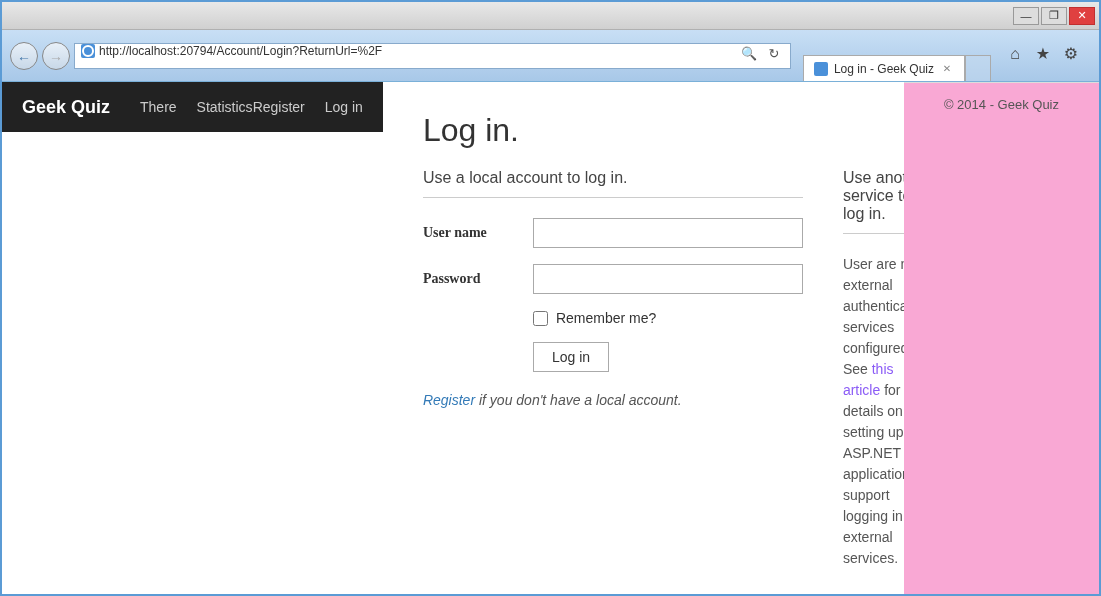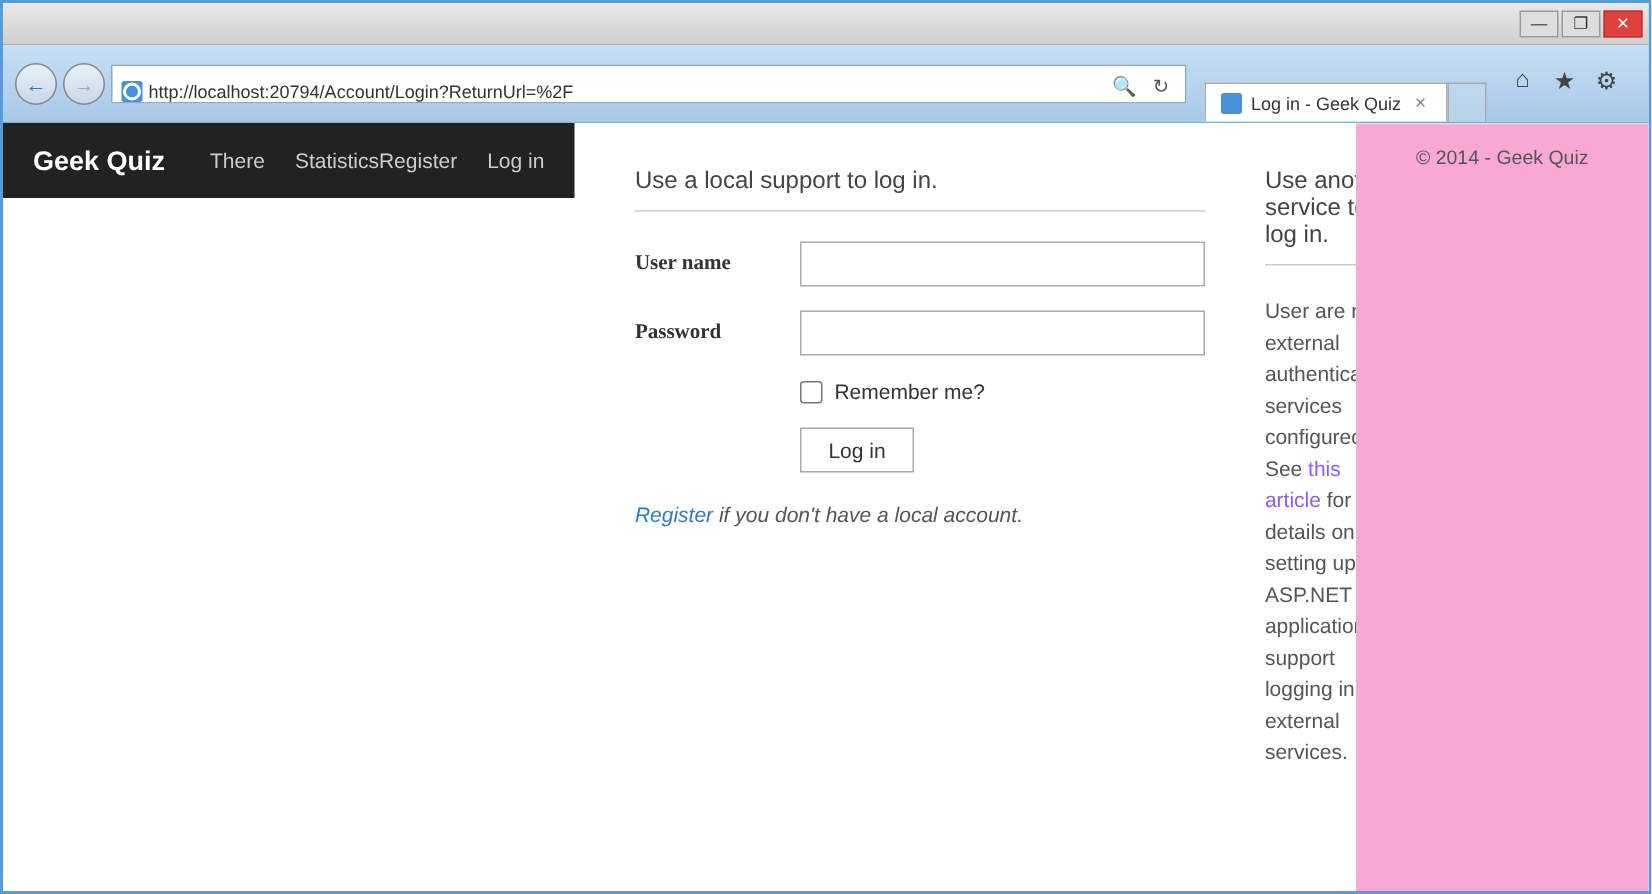--- a/index.html
+++ b/index.html
@@ -65,21 +65,21 @@
       font-size: 14px;
       color: #4477aa;
     }
     .nav-btn.disabled { color: #aaa; }
     .address-bar {
       flex: 1;
       height: 26px;
       border: 1px solid #88aacc;
       background: white;
       display: flex;
-      align-items: flex-end;
+      align-items: flex-start;
       padding: 0 6px;
       font-size: 12px;
       color: #333;
       gap: 4px;
     }
     .address-icon {
       width: 14px;
       height: 14px;
       background: #4a90d9;
       border-radius: 2px;
@@ -353,25 +353,26 @@
         <a class="app-nav-link">There</a>
         <a class="app-nav-link">Statistics</a>
       </div>
       <div class="app-nav-right">
         <a class="app-nav-link">Register</a>
         <a class="app-nav-link">Log in</a>
       </div>
     </div>
 
     <div class="main-content">
+      <h1 class="page-title">Log in.</h1>
 
       <div class="content-grid">
 
         <div class="left-panel">
-          <p class="section-title">Use a local support to log in.</p>
+          <p class="section-title">Use a local account to log in.</p>
           <hr class="divider">
 
           <div class="form-group">
             <label class="form-label">User name</label>
             <input class="form-input" type="text" style="">
           </div>
 
           <div class="form-group">
             <label class="form-label">Password</label>
             <input class="form-input" type="password" style="">

